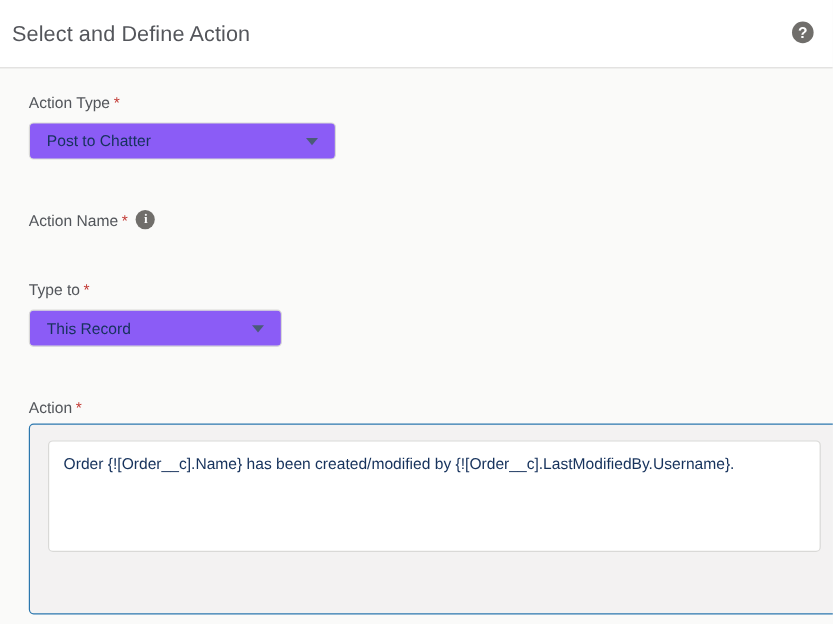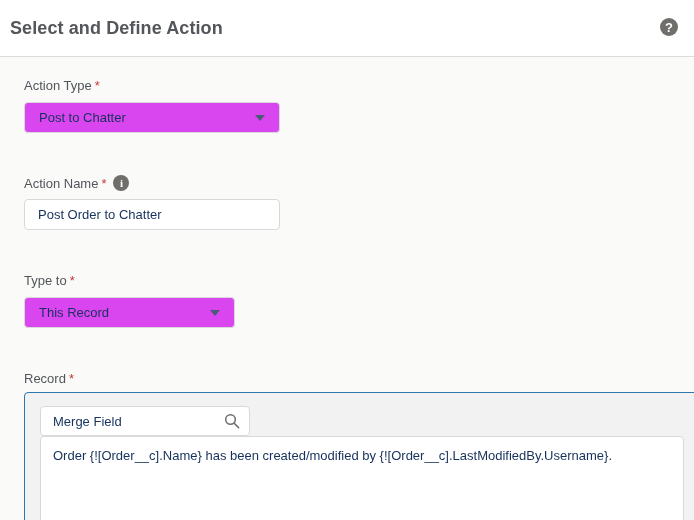--- a/index.html
+++ b/index.html
@@ -16,21 +16,21 @@
     position: relative;
     height: 57px;
     background: #ffffff;
     border-bottom: 1px solid #dddbda;
     display: flex;
     align-items: center;
     padding: 0 16px 0 10px;
   }
   .header-title {
     font-size: 18px;
-    font-weight: 700;
+    font-weight: 400;
     color: #54565b;
     letter-spacing: 0.1px;
   }
   .help-icon {
     position: absolute;
     right: 16px;
     top: 18px;
     width: 18px;
     height: 18px;
     border-radius: 50%;
@@ -72,21 +72,21 @@
     font-family: "Liberation Serif", serif;
     display: inline-flex;
     align-items: center;
     justify-content: center;
     cursor: pointer;
   }
 
   .combobox {
     margin-top: 9px;
     height: 31px;
-    background: #d946ef;
+    background: #8b5cf6;
     border: 1px solid #d9d9d7;
     border-radius: 4px;
     display: flex;
     align-items: center;
     justify-content: space-between;
     padding: 0 14px;
     cursor: pointer;
   }
   .combobox .combo-value { font-size: 13px; color: #16325c; }
   .caret-down {
@@ -196,42 +196,34 @@
   <div class="combobox w-action-type">
     <span class="combo-value">Post to Chatter</span>
     <span class="caret-down"></span>
   </div>
 
   <div class="field-label label-gap">
     <span>Action Name</span>
       <span class="req">*</span>
     <span class="info-icon">i</span>
   </div>
-  <input class="text-input" type="text" value="Post Order to Chatter" style="">
 
   <div class="field-label label-gap">
     <span>Type to</span>
       <span class="req">*</span>
   </div>
   <div class="combobox w-post-to">
     <span class="combo-value">This Record</span>
     <span class="caret-down"></span>
   </div>
 
   <div class="field-label label-gap">
-    <span>Record</span>
+    <span>Action</span>
       <span class="req">*</span>
   </div>
 
   <div class="message-box">
     <div class="message-toolbar">
-      <div class="merge-field-wrap">
-        <input class="merge-field-input" type="text" value="Merge Field" style="">
-        <svg class="search-icon" viewBox="0 0 16 16">
-          <circle cx="6.5" cy="6.5" r="4.8" fill="none" stroke="#706e6b" stroke-width="1.5"></circle>
-          <line x1="10.2" y1="10.2" x2="14.6" y2="14.6" stroke="#706e6b" stroke-width="1.5" stroke-linecap="round"></line>
-        </svg>
-      </div>
     </div>
     <textarea class="message-textarea" spellcheck="false" style="">Order {![Order__c].Name} has been created/modified by {![Order__c].LastModifiedBy.Username}.</textarea>
   </div>
 
 </div>
 
 </body></html>

